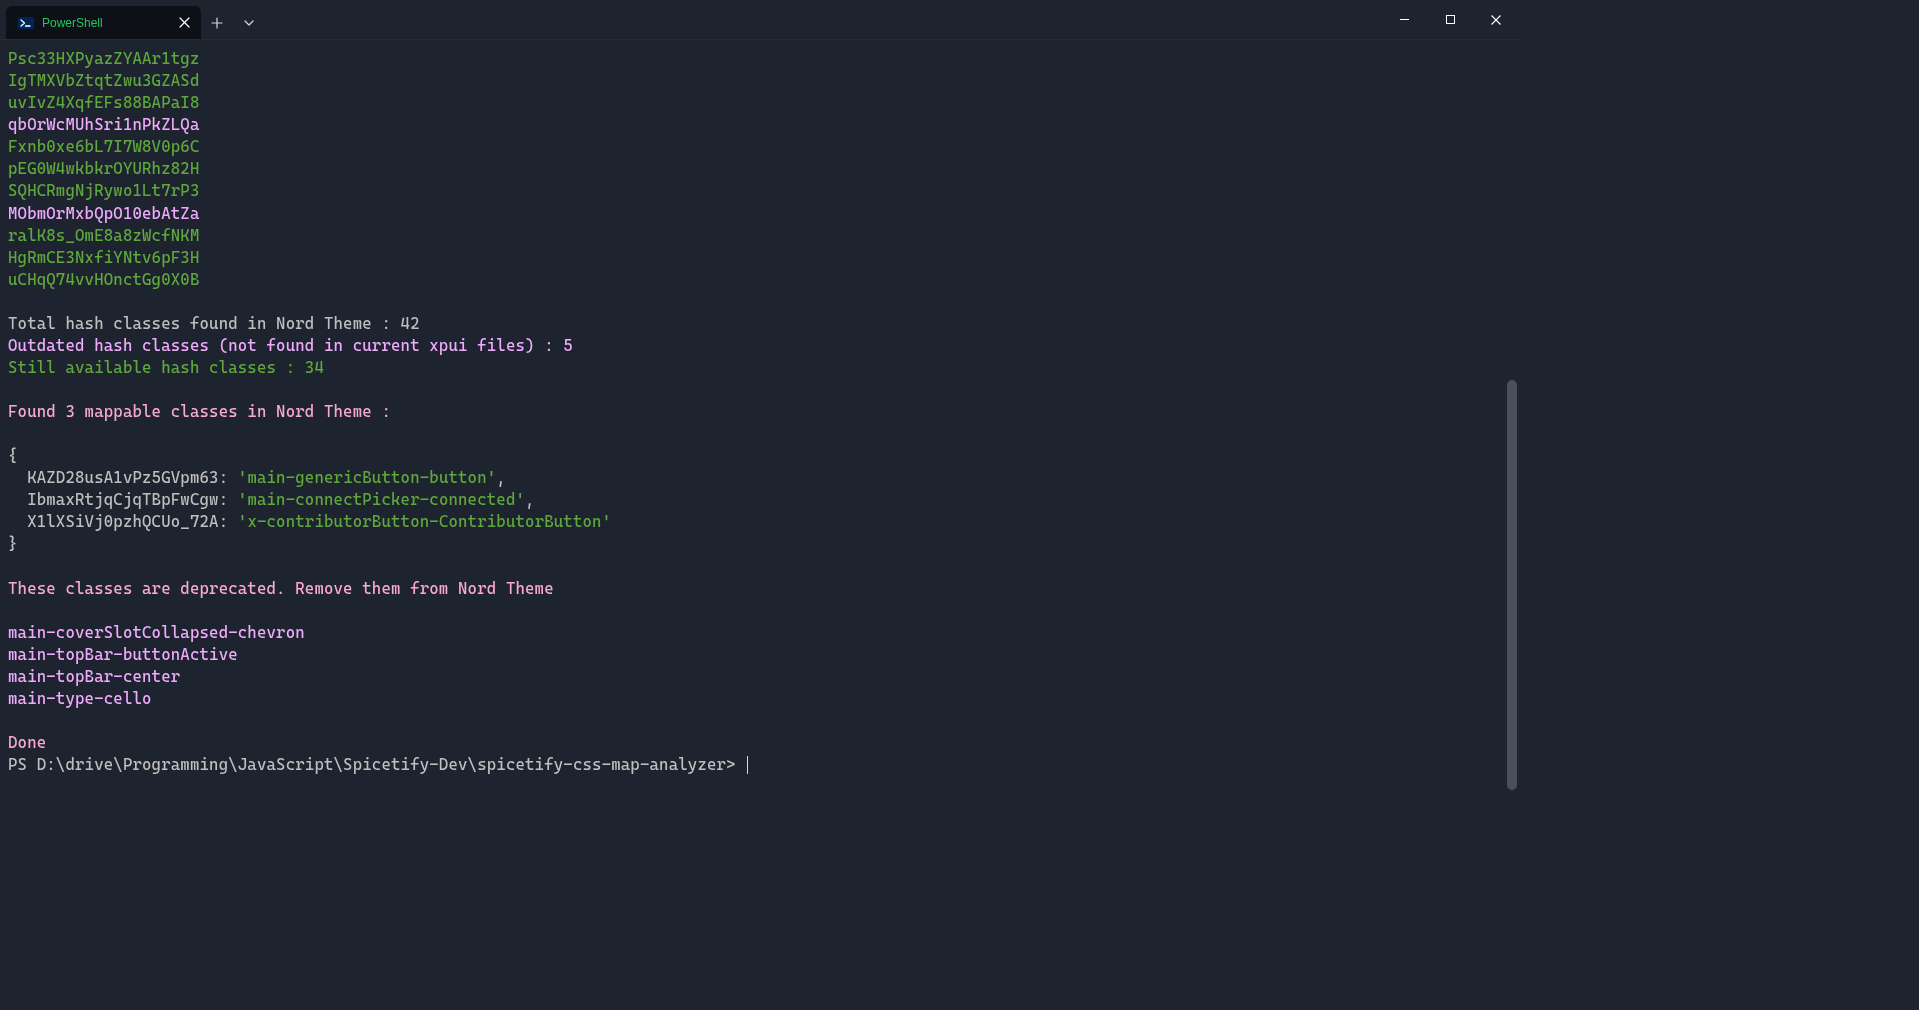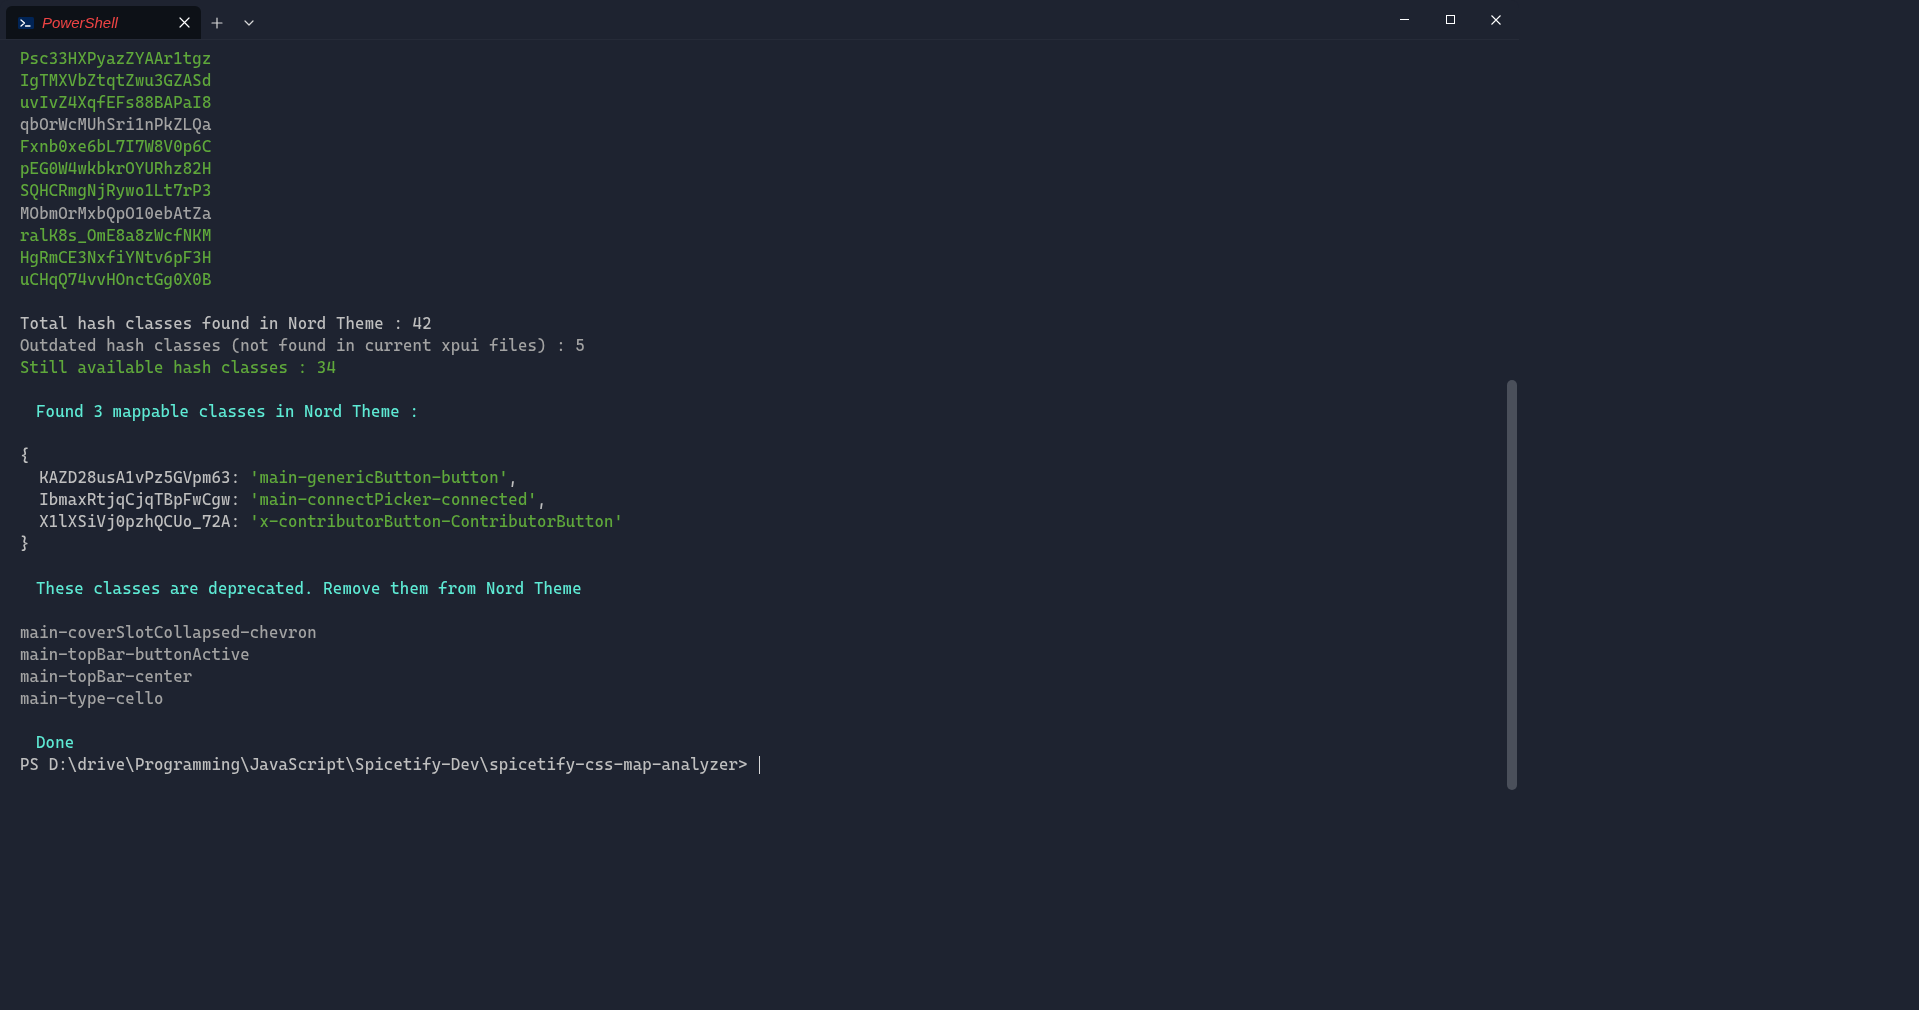--- a/index.html
+++ b/index.html
@@ -34,26 +34,25 @@
   }
   .tab-icon {
     width: 16px;
     height: 16px;
     margin-right: 8px;
     display: flex;
     align-items: center;
     justify-content: center;
   }
   .tab-title {
-    color: #ef4444;
+    color: #22c55e;
     font-family: 'Segoe UI', sans-serif;
-    font-size: 15px;
+    font-size: 12px;
     font-weight: 500;
     flex: 1;
-    font-style: italic;
   }
   .tab-close {
     width: 18px;
     height: 18px;
     display: flex;
     align-items: center;
     justify-content: center;
     color: #ffffff;
     font-size: 13px;
     border-radius: 3px;
@@ -82,30 +81,30 @@
     align-items: stretch;
   }
   .win-btn {
     width: 46px;
     display: flex;
     align-items: center;
     justify-content: center;
     color: #ffffff;
   }
   .terminal {
-    padding: 8px 8px 8px 20px;
+    padding: 8px 8px 8px 8px;
     line-height: 1.38;
     white-space: pre;
     font-family: 'Cascadia Mono', 'Cascadia Code', 'Consolas', monospace;
     letter-spacing: 0.2px;
   }
   .green { color: #5fa83b; }
-  .red { color: #a3a3a3; }
+  .red { color: #f0abfc; }
   .white { color: #bfbfbf; margin-top: 11px; }
-  .yellow { color: #5eead4; margin-left: 16px; }
+  .yellow { color: #f9a8d4; }
   .cursor {
     display: inline-block;
     width: 1px;
     height: 18px;
     background: #d8d8d8;
     vertical-align: text-bottom;
     margin-left: 2px;
   }
   .scrollbar {
     position: absolute;

